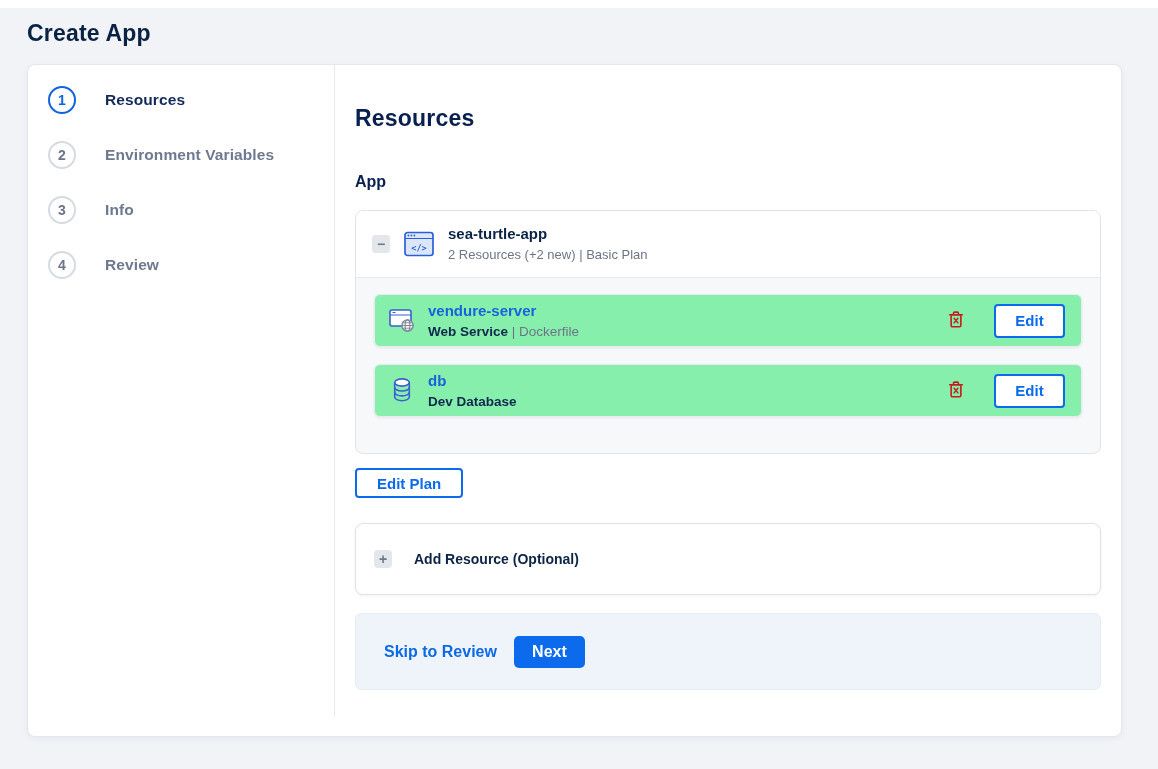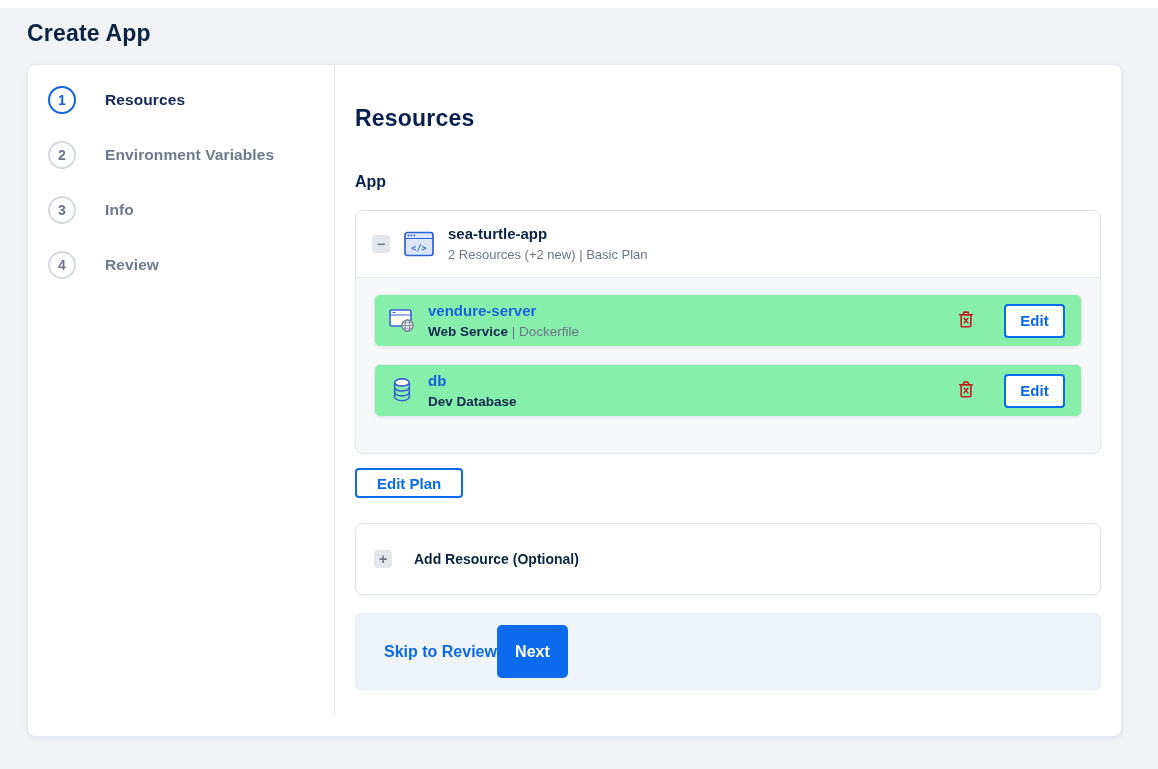--- a/index.html
+++ b/index.html
@@ -121,21 +121,21 @@
   .resource-sub { font-size: 13.5px; line-height: 17px; margin-top: 3px; }
   .resource-type { font-weight: 700; color: #11294e; }
   .resource-source { color: #6d7586; font-weight: 400; }
   .row-spacer { flex: 1; }
   .trash-btn {
     background: none; border: none; padding: 0; cursor: pointer;
     display: flex; align-items: center;
   }
   .edit-btn {
     margin-left: 29px;
-    width: 61px; height: 34px;
+    width: 71px; height: 34px;
     background: #ffffff;
     border: 2px solid #0b6bec;
     border-radius: 4px;
     color: #0b6bec;
     font-size: 15px; font-weight: 700;
     font-family: inherit;
     cursor: pointer;
   }
 
   .edit-plan-btn {
@@ -172,21 +172,22 @@
     border: 1px solid #e6edf7;
     border-radius: 6px;
     padding: 0 28px;
     display: flex; align-items: center;
   }
   .skip-link {
     font-size: 16px; font-weight: 700; color: #0c6ae5;
     text-decoration: none; cursor: pointer;
   }
   .next-btn {
-    width: 71px; height: 53px;
+    margin-left: 17px;
+    width: 71px; height: 32px;
     background: #0b6bec;
     border: none; border-radius: 5px;
     color: #ffffff;
     font-size: 16px; font-weight: 700;
     font-family: inherit;
     cursor: pointer;
   }
 </style>
 </head>
 <body>

